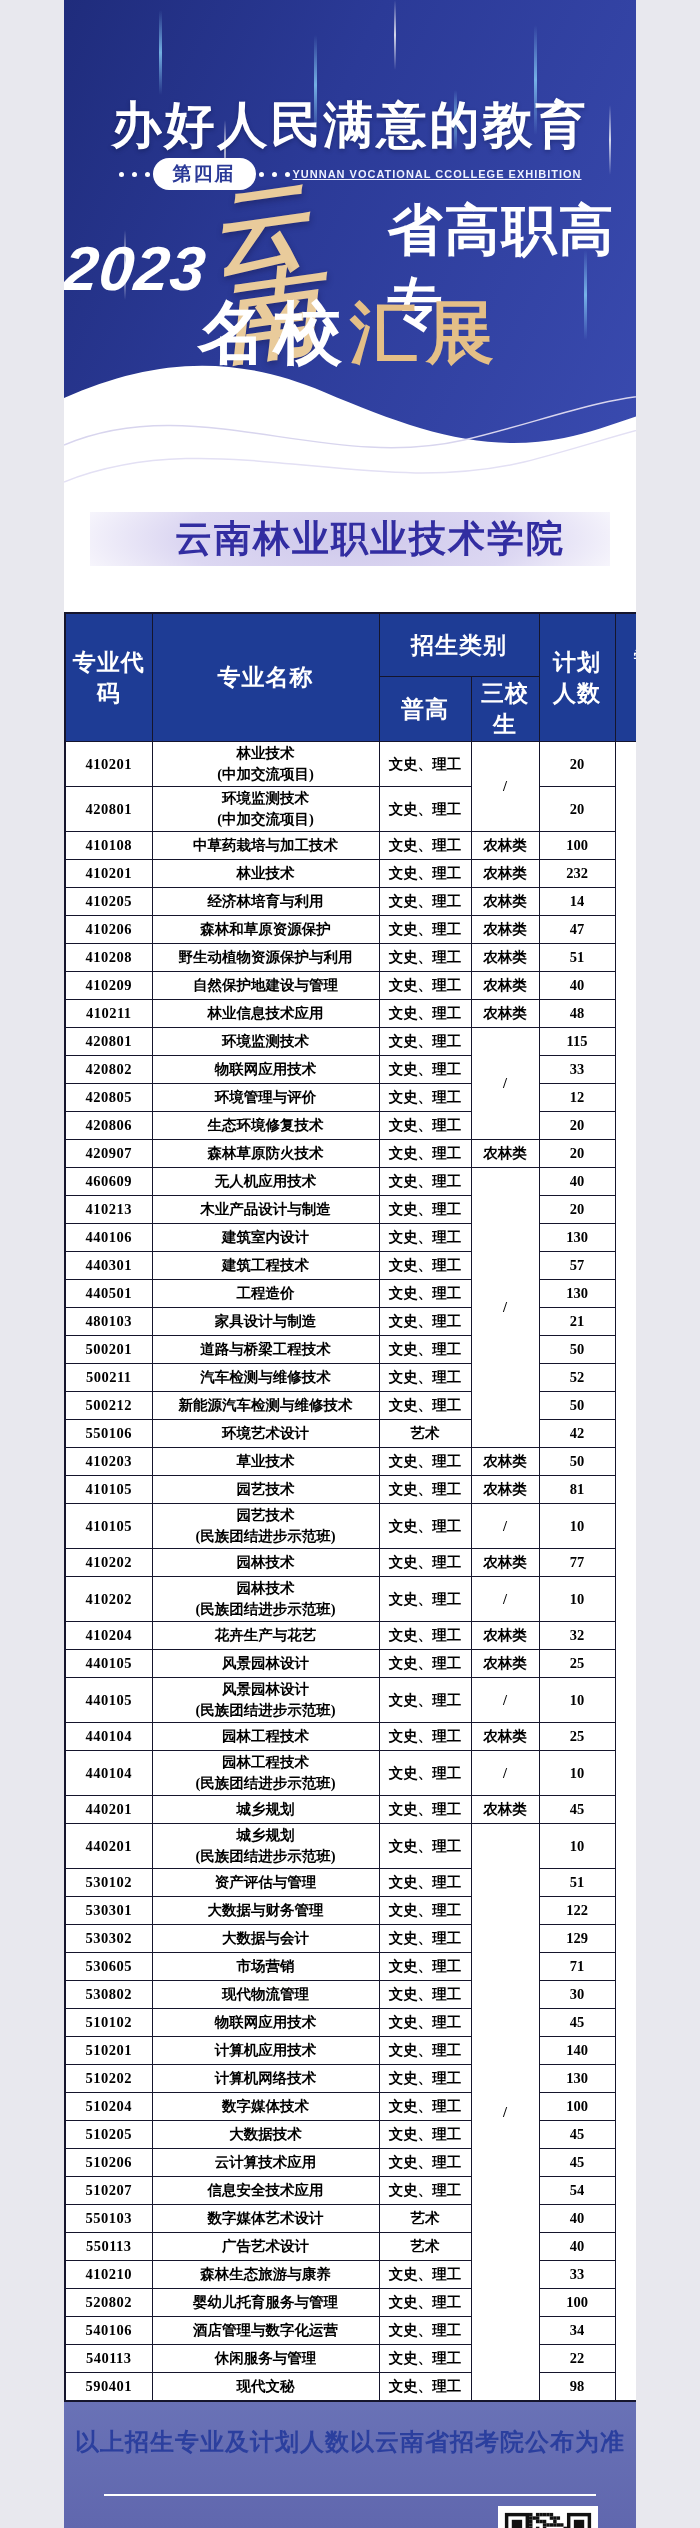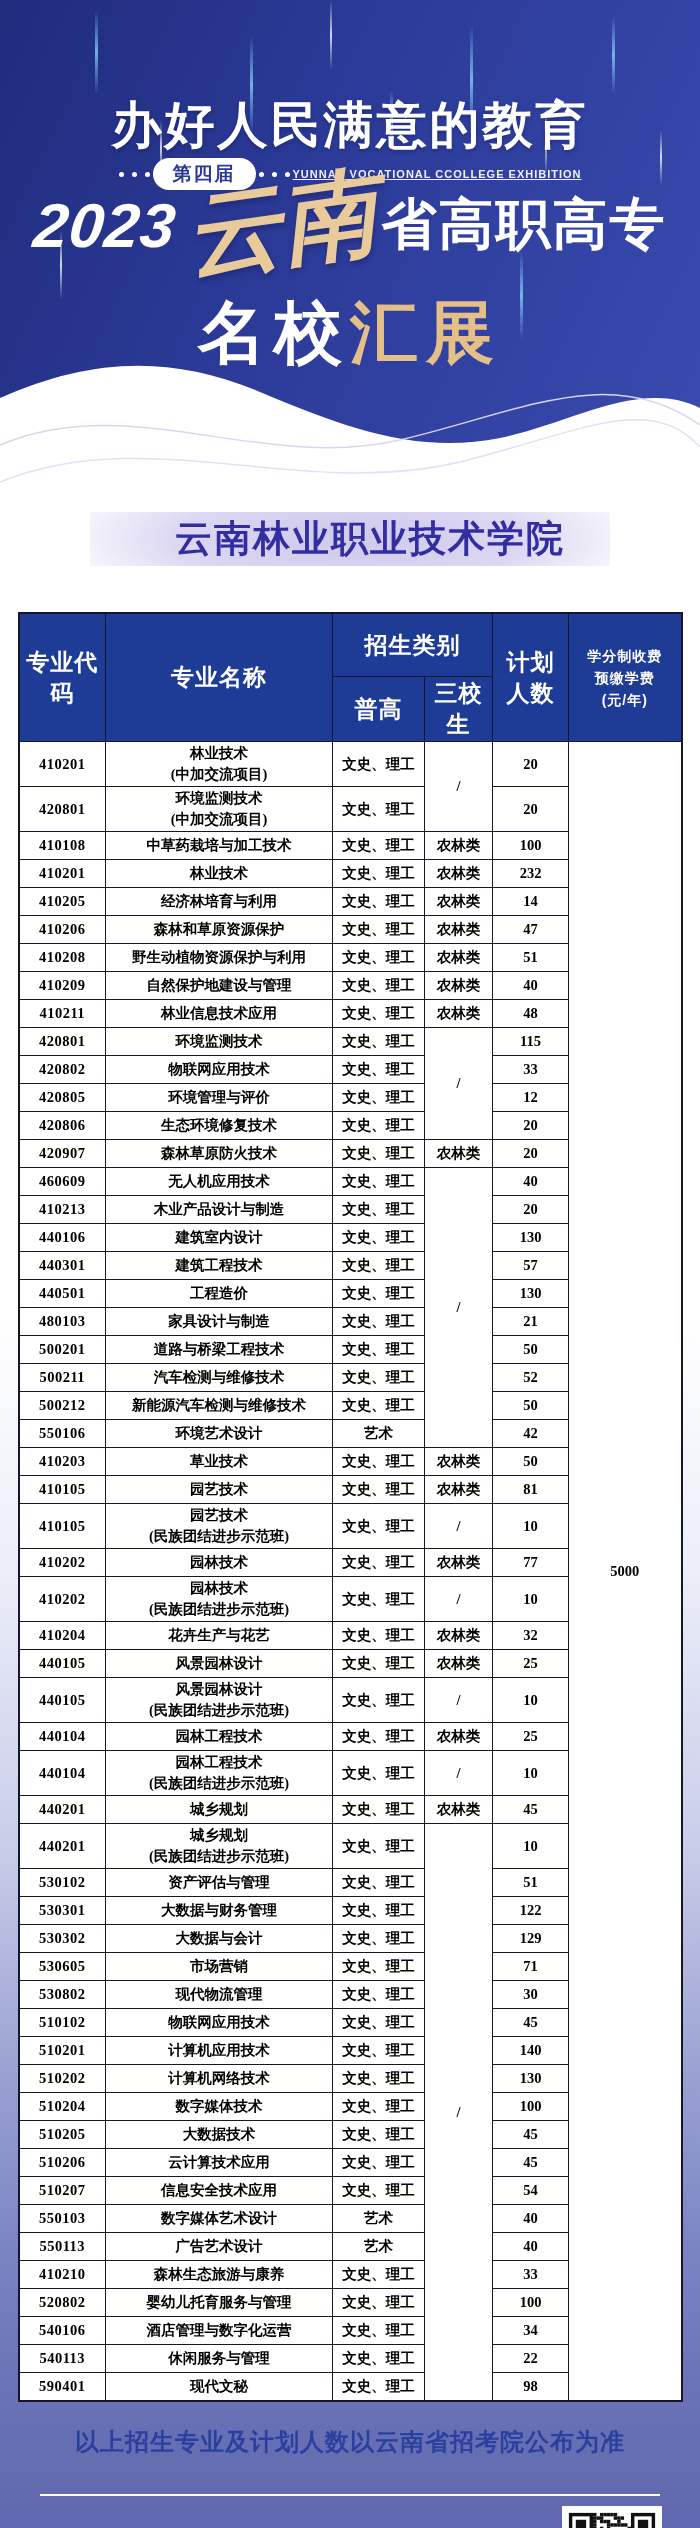--- a/index.html
+++ b/index.html
@@ -1,18 +1,18 @@
 <!DOCTYPE html>
 <html><head>
 <meta charset="utf-8">
 <title>2023云南省高职高专名校汇展</title>
 <style>
   html,body{margin:0;padding:0;background:#e8e8ee;}
   .page{
-    position:relative;width:700px;height:2528px;margin:0 auto;overflow:hidden;
+    position:relative;width:572px;height:2528px;margin:0 auto;overflow:hidden;
     font-family:"Liberation Sans","DejaVu Sans",sans-serif;
     background:linear-gradient(180deg,#ffffff 0%,#ffffff 52%,#eceef8 62%,#c9cde9 73%,#9aa2d2 82%,#7b84c3 89%,#6b74b8 94%,#6067ae 100%);
   }
   
   .hero{
     position:relative;height:500px;overflow:hidden;
     background:linear-gradient(115deg,#1f2c7c 0%,#2b3a97 40%,#3a4bb0 100%);
   }
   .streak{position:absolute;width:3px;border-radius:2px;
     background:linear-gradient(180deg,rgba(140,216,255,0),rgba(140,216,255,.75),rgba(140,216,255,0));}

